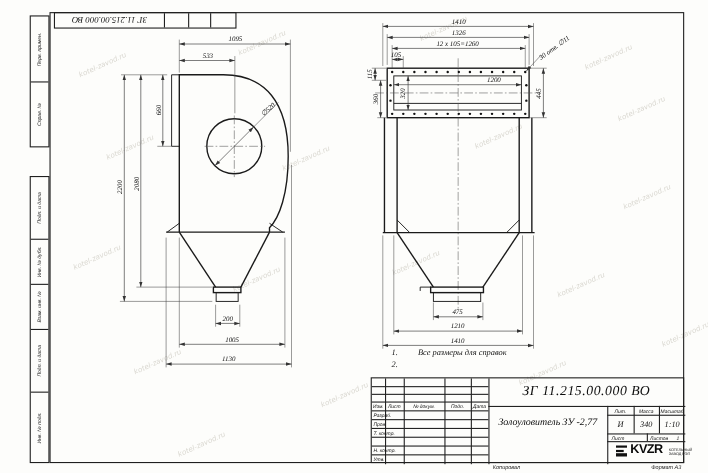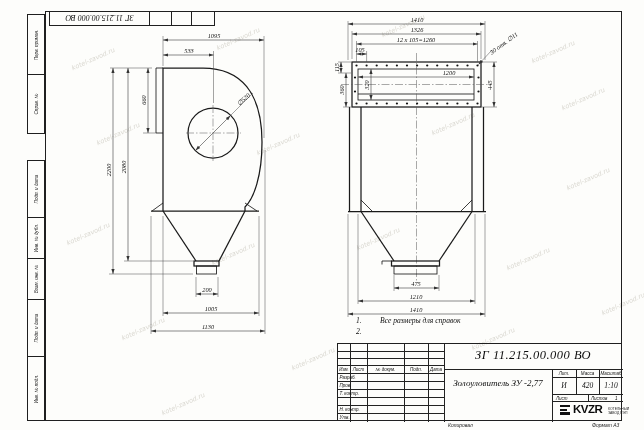--- a/index.html
+++ b/index.html
@@ -318,21 +318,21 @@
     <span class="lbl" style="left:1.5px;top:62.5px">Н. контр.</span>
     <span class="lbl" style="left:1.5px;top:70.5px">Утв.</span>
 
     <span class="docnum">ЗГ 11.215.00.000  ВО</span>
     <span class="pname">Золоуловитель ЗУ -2,77</span>
 
     <span class="lbl ctr" style="left:214px;top:26.5px;width:24px">Лит.</span>
     <span class="lbl ctr" style="left:238px;top:26.5px;width:23px">Масса</span>
     <span class="lbl ctr" style="left:261px;top:26.5px;width:24px">Масштаб</span>
     <span class="lbl ctr bigval" style="left:214px;top:37px;width:24px">И</span>
-    <span class="lbl ctr bigval" style="left:238px;top:37px;width:23px">420</span>
+    <span class="lbl ctr bigval" style="left:238px;top:37px;width:23px">340</span>
     <span class="lbl ctr bigval" style="left:261px;top:37px;width:24px">1:10</span>
     <span class="lbl" style="left:218px;top:51.5px">Лист</span>
     <span class="lbl" style="left:253px;top:51.5px">Листов</span>
     <span class="lbl" style="left:277px;top:51.5px">1</span>
 
     <span class="logo-ico">
         <i></i>
         <i></i>
         <i></i>
       </span>

